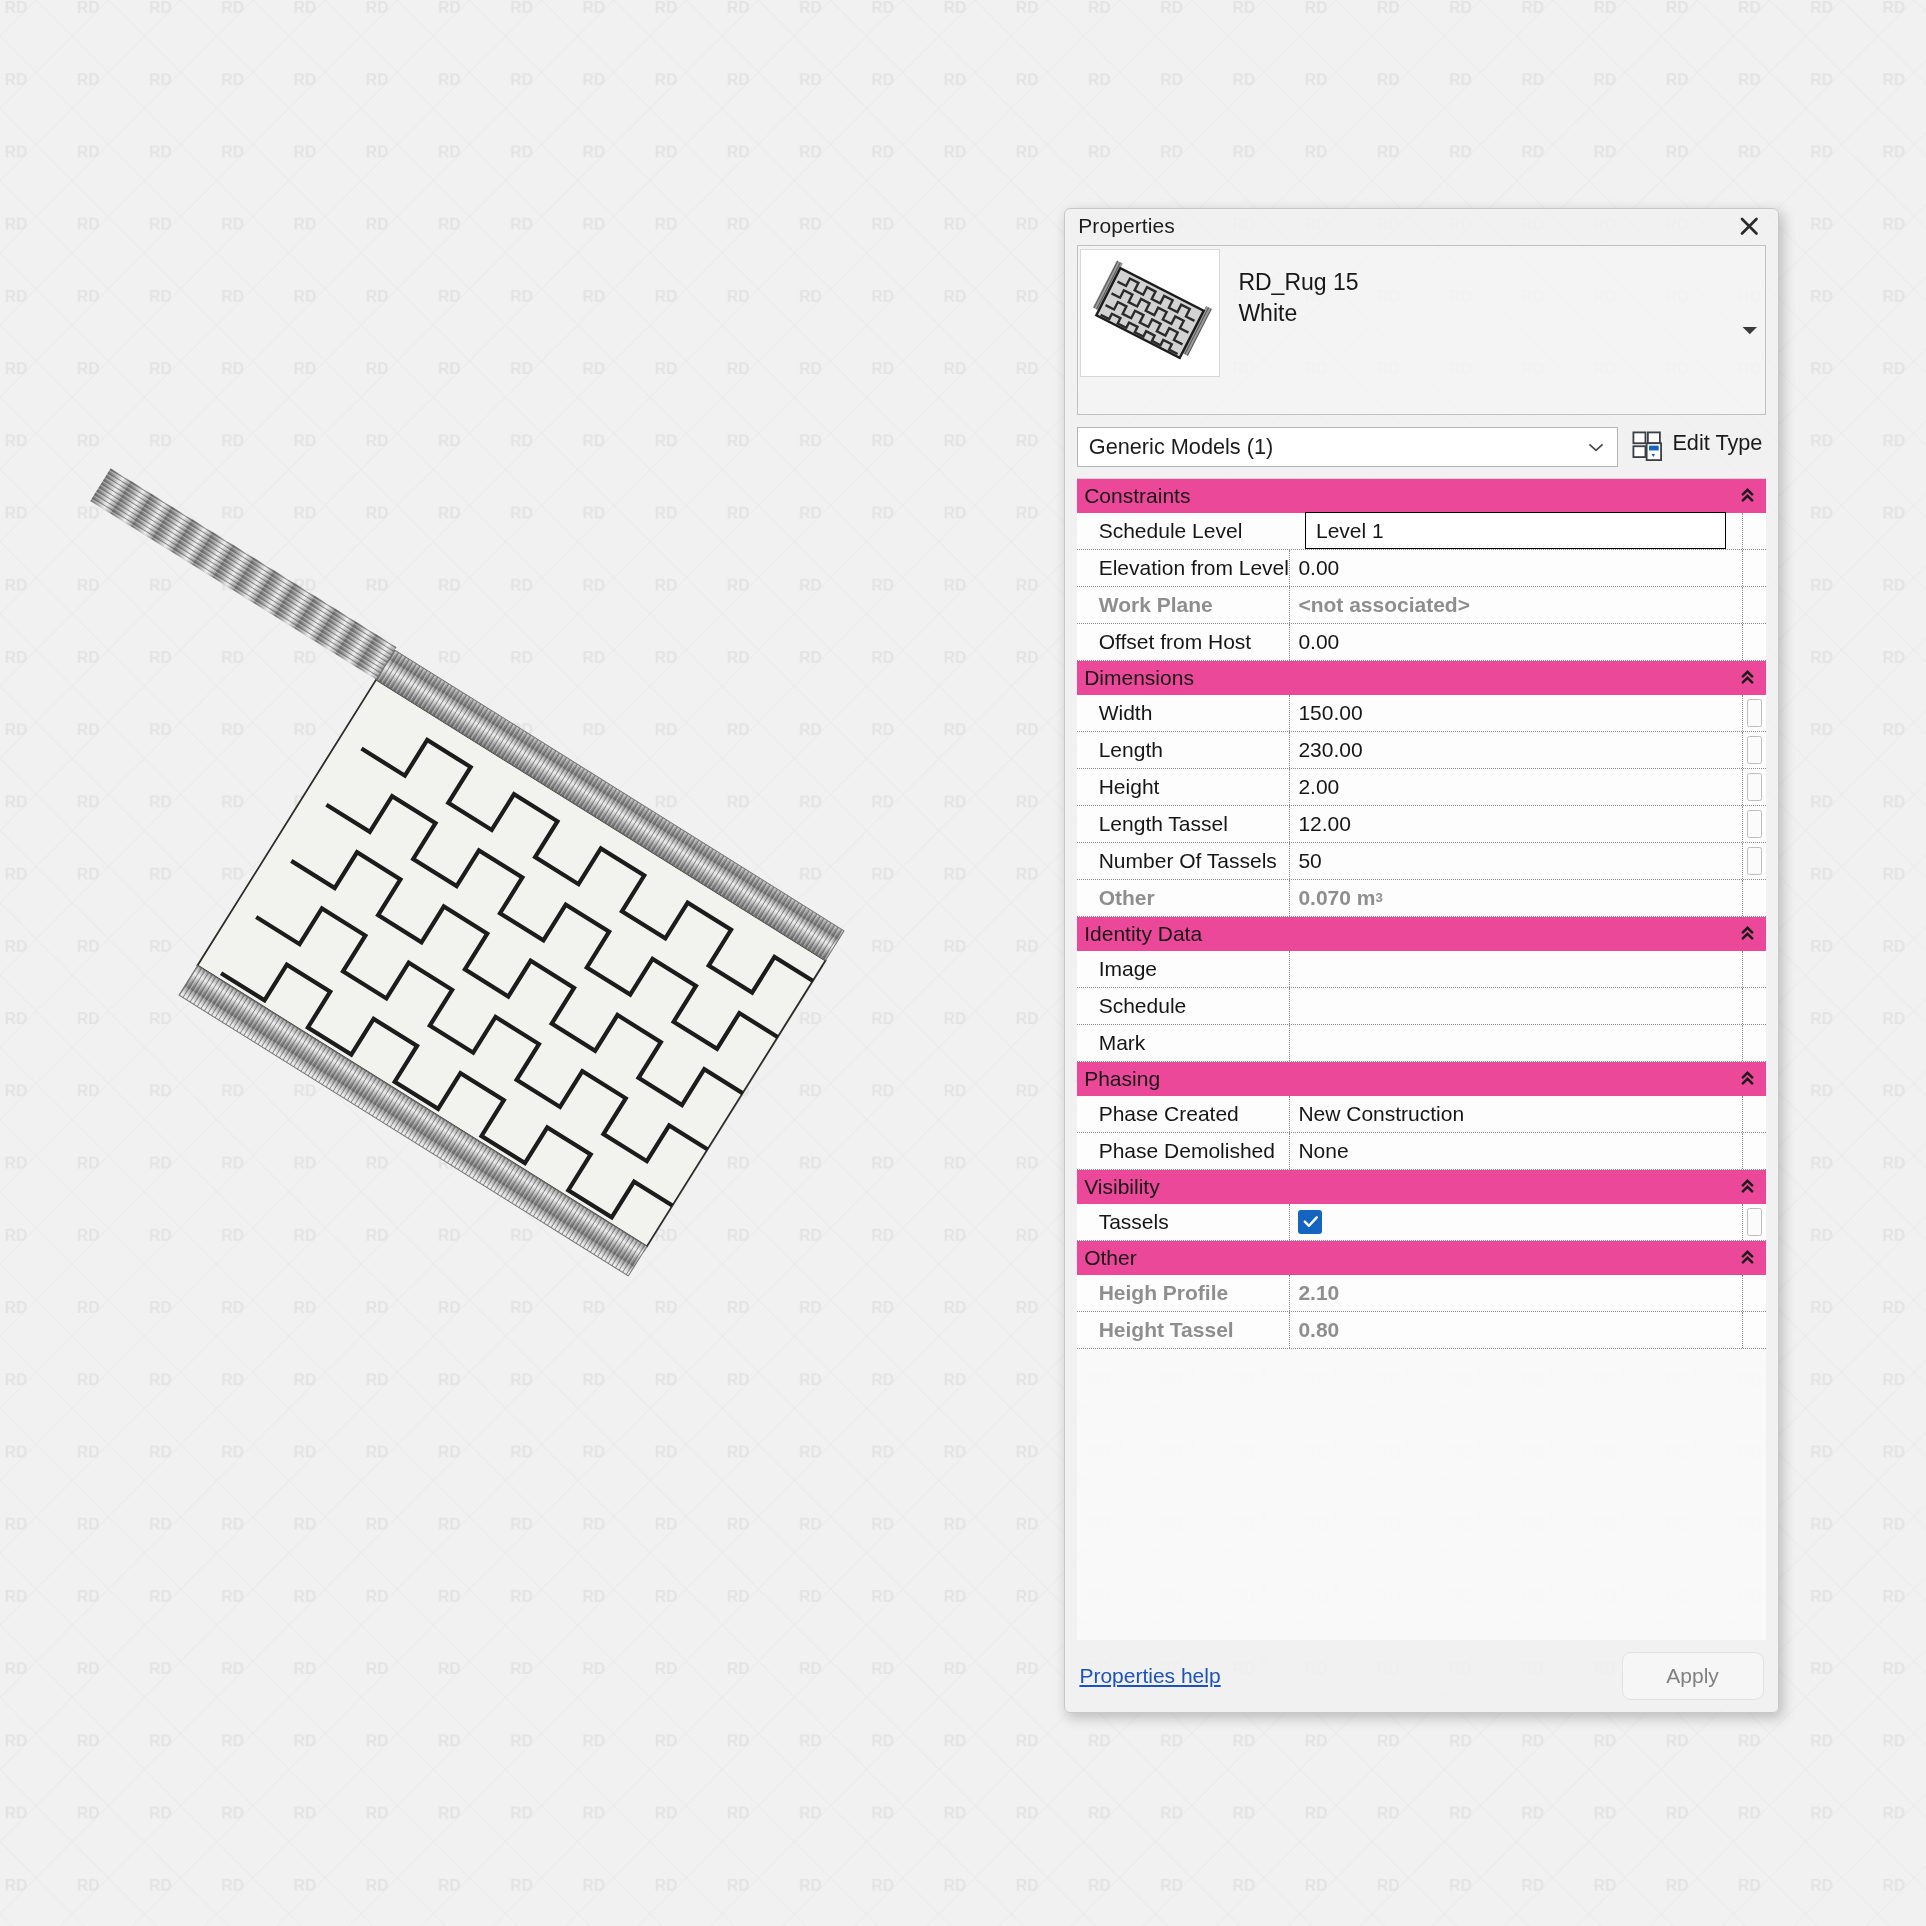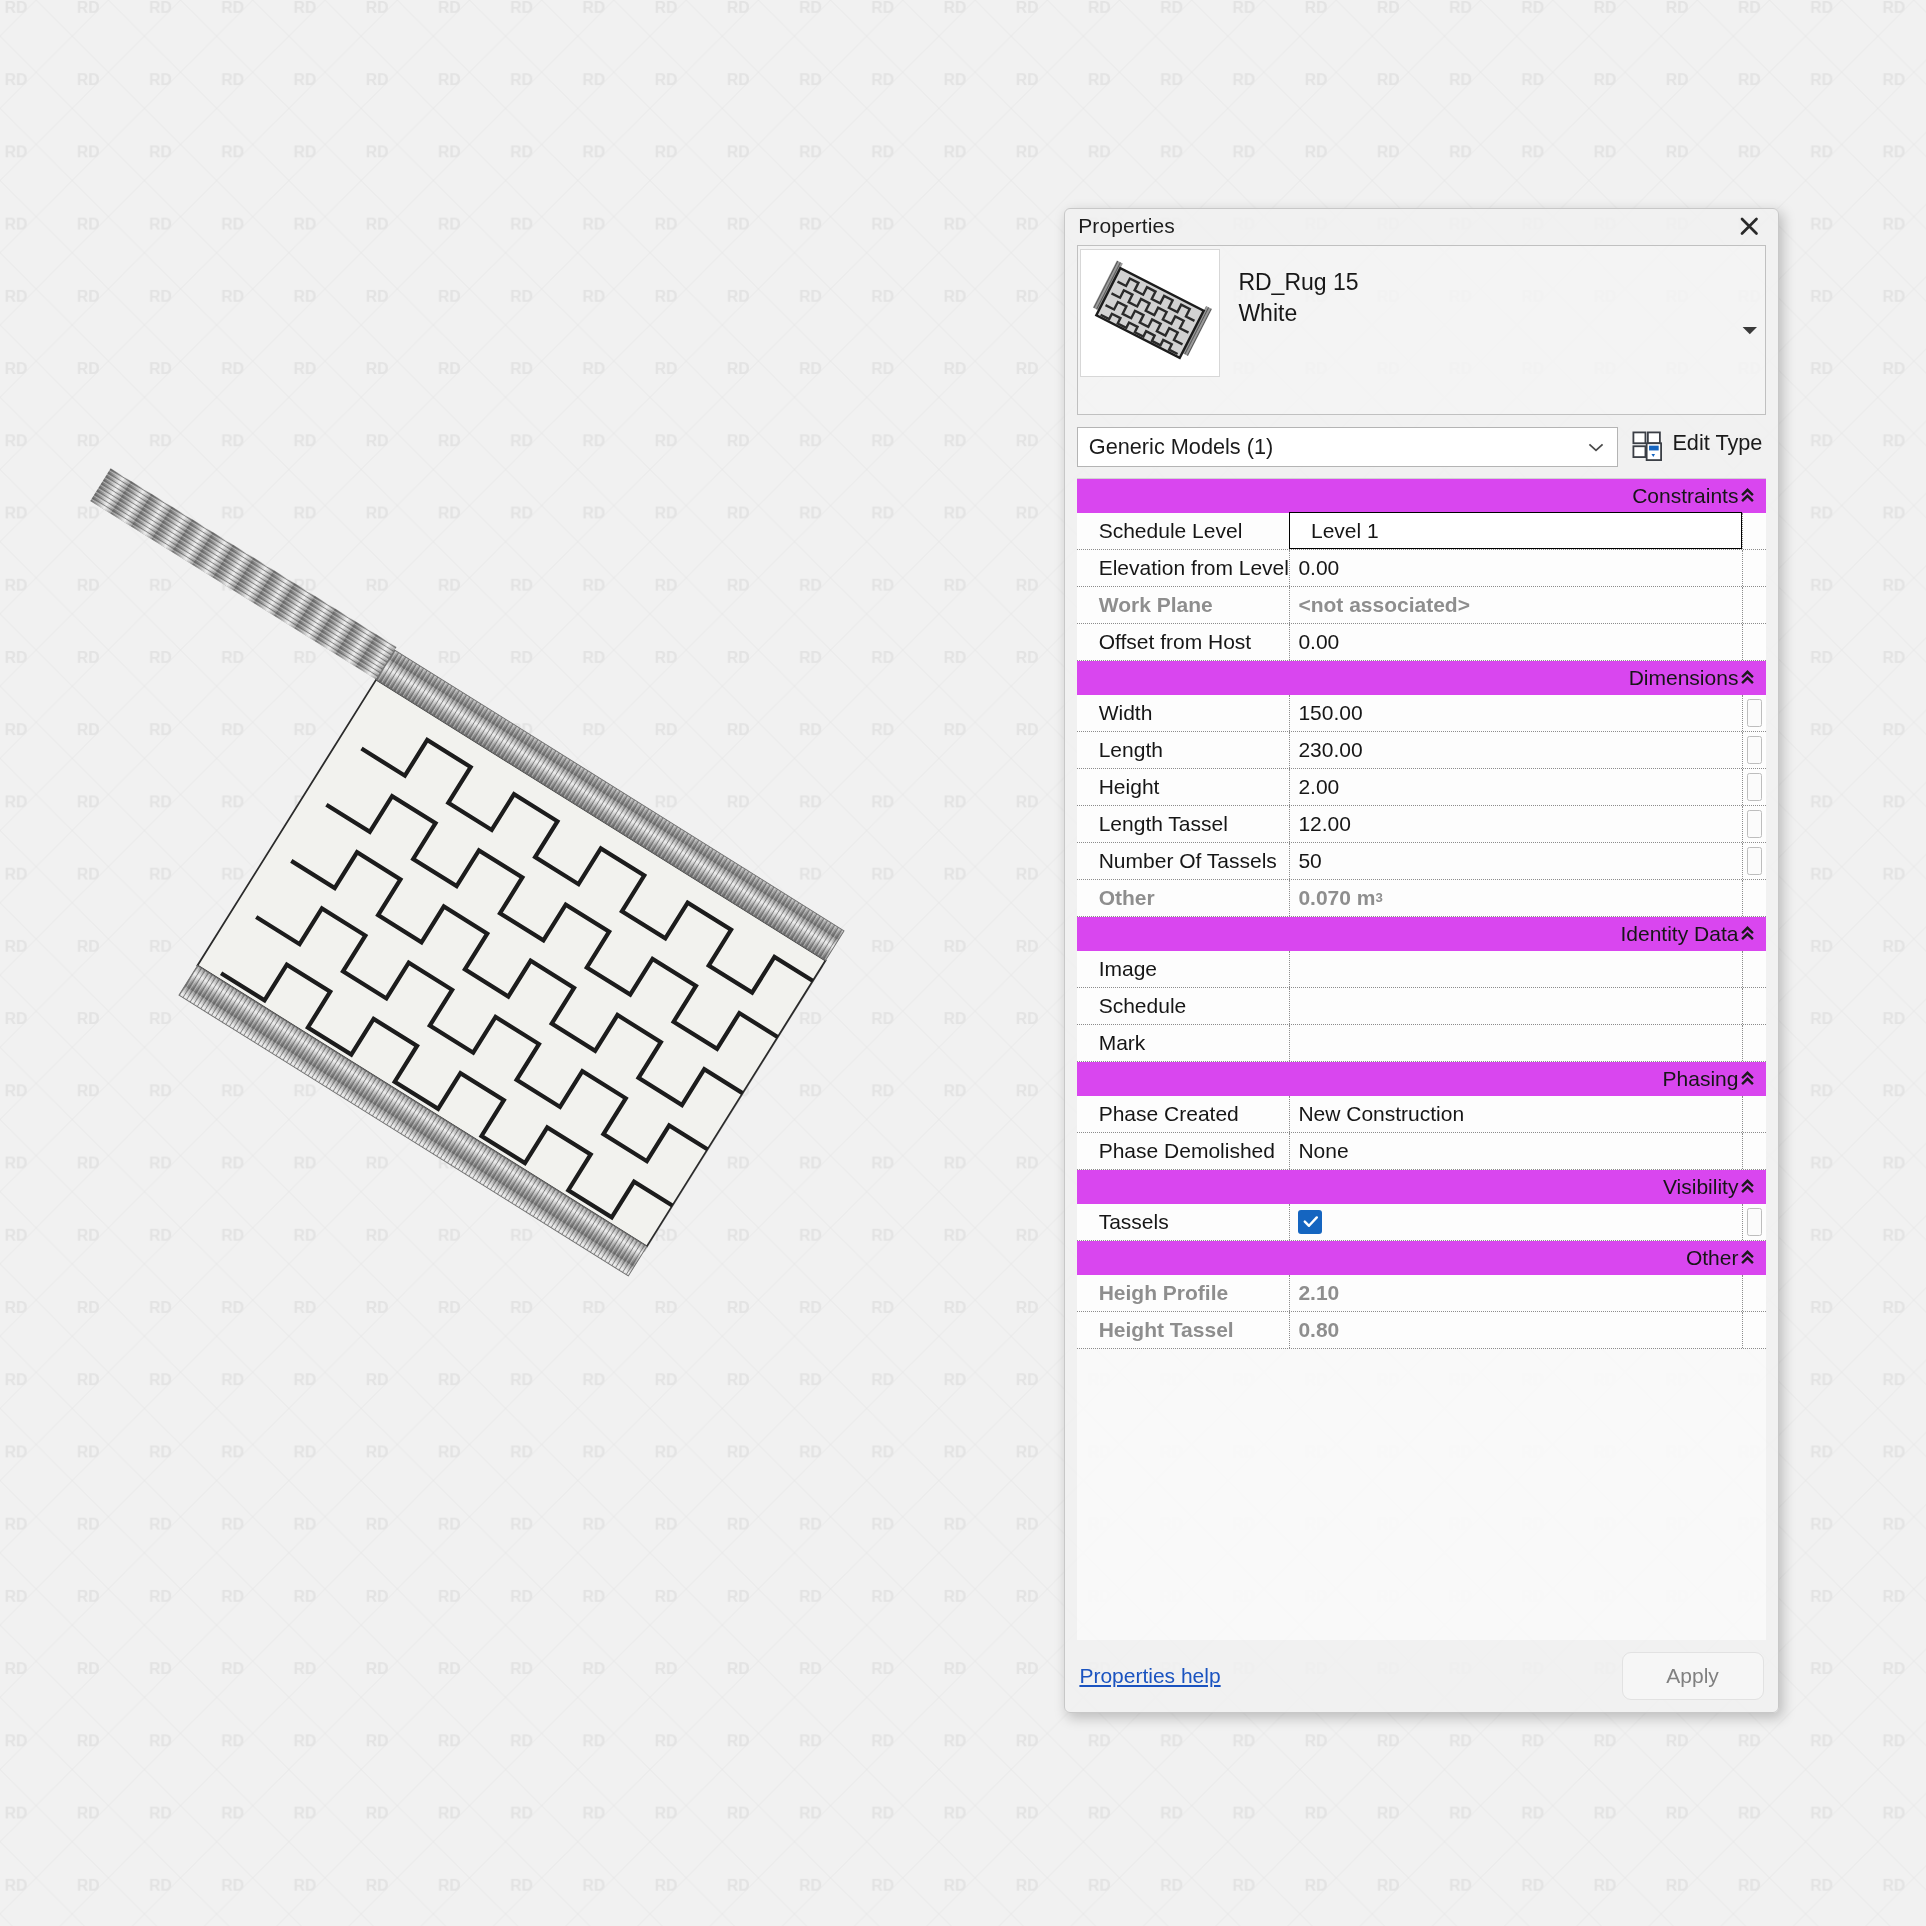--- a/index.html
+++ b/index.html
@@ -94,22 +94,22 @@
 
   
   .grid{
     margin:9.6px 12px 0 12px;
     background:rgba(255,255,255,0.55);
     border-top:0.6px solid #d2d2d2;
     flex:1 1 auto;overflow:hidden;
     position:relative;
   }
   .sect-head{
-    background:#d946ef;height:34px;
-    display:flex;align-items:center;justify-content:flex-end;
+    background:#ec4899;height:34px;
+    display:flex;align-items:center;justify-content:space-between;
     padding:0 9.6px 0 7.2px;box-sizing:border-box;
     cursor:pointer;
   }
   .sect-title{font-size:21px;color:#161616;}
   .sect-chev{width:18px;height:18px;display:flex;align-items:center;justify-content:center;}
 
   .prow{
     display:flex;height:37px;align-items:stretch;
     border-bottom:0.6px dotted #8c8c8c;
     background:rgba(255,255,255,0.65);
@@ -122,22 +122,22 @@
   }
   .pval{
     flex:1 1 auto;display:flex;align-items:center;
     padding-left:8.4px;box-sizing:border-box;
     font-size:21px;color:#161616;
     border-left:0.6px dotted #8c8c8c;
     position:relative;
   }
   .prow.disabled .pname,.prow.disabled .pval{color:#8e8e8e;font-weight:bold;}
   .prow.active .pval{
-    border:1.2px solid #000;background:#fff;padding-left:21px;
-    margin:-0.6px 0;
+    border:1.2px solid #000;background:#fff;padding-left:10px;
+    margin:-0.6px 16px;
   }
   .pbtn{
     flex:0 0 23px;border-left:0.6px dotted #8c8c8c;
     display:flex;align-items:center;justify-content:center;
     cursor:pointer;
   }
   .pbtn span{
     display:block;width:13.2px;height:26.5px;
     border:0.6px solid #bdbdbd;border-radius:2.4px;background:#fbfbfb;
   }

